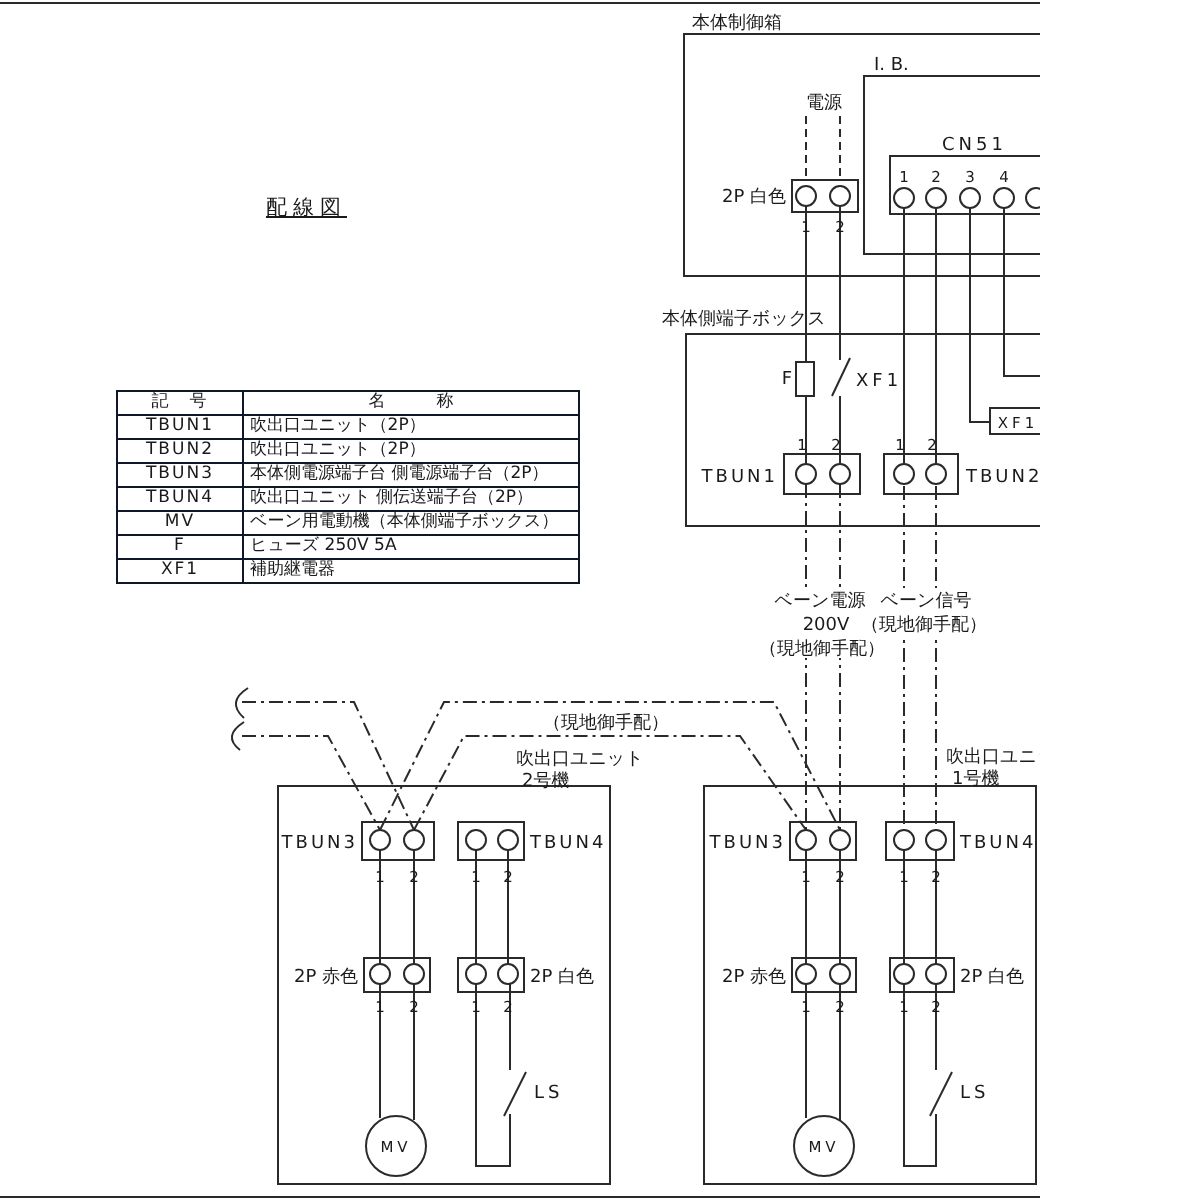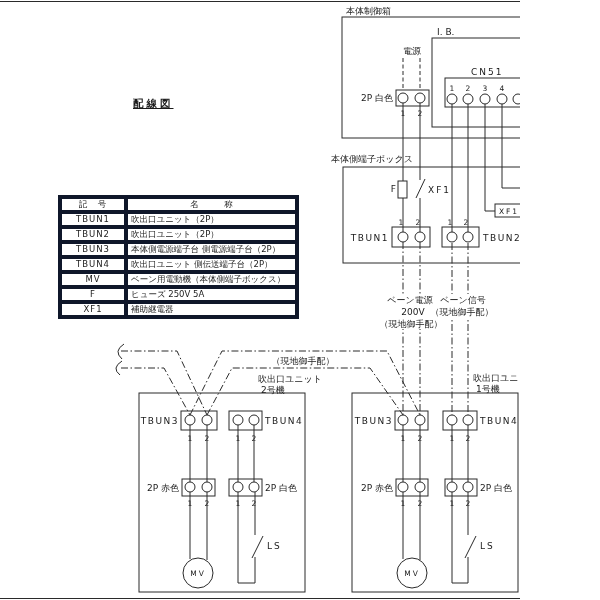--- a/index.html
+++ b/index.html
@@ -21,30 +21,30 @@
   .lbl  { font-size:9px; }
   .sm   { font-size:7.5px; }
   .term { font-size:9px; letter-spacing:1.5px; }
   .wide { letter-spacing:2px; }
   .mid  { text-anchor:middle; }
   .end  { text-anchor:end; }
 
   
   .title {
     position:absolute; left:133px; top:97px; font-size:10.5px;
-    letter-spacing:3px; text-decoration:underline; font-weight:bold;
+    letter-spacing:3px; text-decoration:underline; font-weight:normal;
   }
 
   
   table.legend {
     position:absolute; left:58px; top:195px; width:221px;
     border-collapse:collapse; table-layout:fixed;
   }
   table.legend td {
-    border:4px solid #0f172a; font-size:8.5px; height:11px;
+    border:1px solid #0f172a; font-size:8.5px; height:11px;
     line-height:11px; padding:0 3px; white-space:nowrap; overflow:hidden;
   }
   table.legend td.c1 { width:56px; text-align:center; letter-spacing:1px; }
   table.legend td.c2 { width:161px; text-align:left; }
 </style>
 </head>
 <body>
 
 <div class="stage">
 

